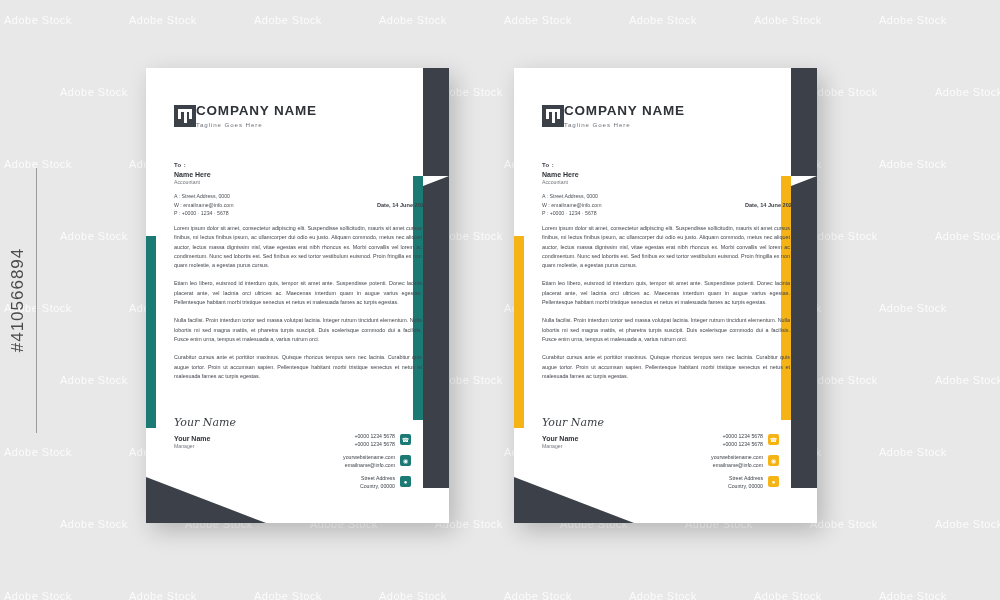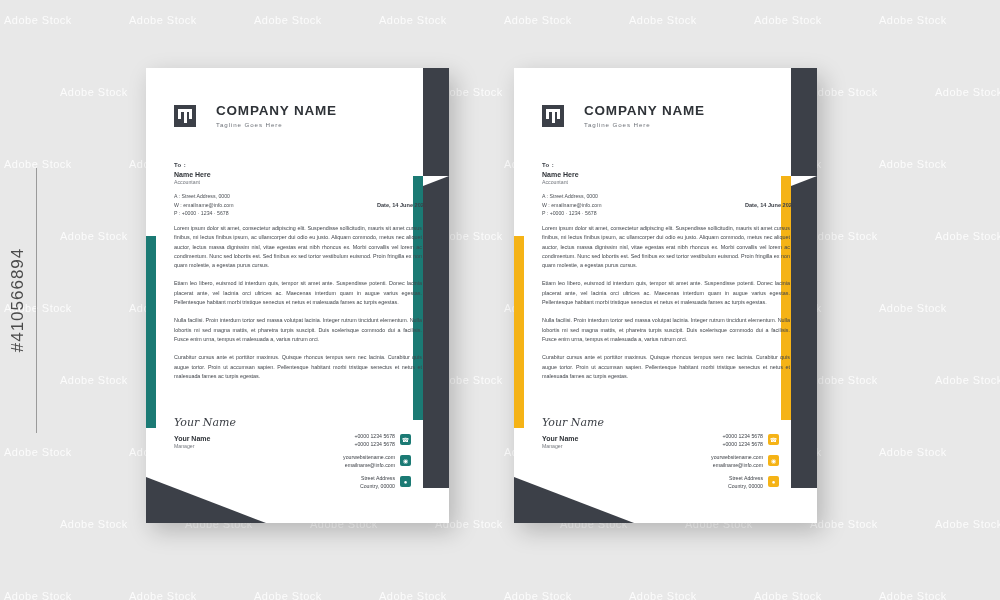--- a/index.html
+++ b/index.html
@@ -65,21 +65,21 @@
   #sheet-teal { left: 146px; }
   #sheet-amber { left: 514px; }
 
   
   .hdr {
     position: absolute;
     left: 28px;
     top: 36px;
     display: flex;
     align-items: center;
-    gap: 20px;
+    gap: 0;
   }
   .logo {
     width: 22px;
     height: 22px;
     background: #3c4048;
     position: relative;
     flex: none;
   }
   .logo::before {
     content: "";

